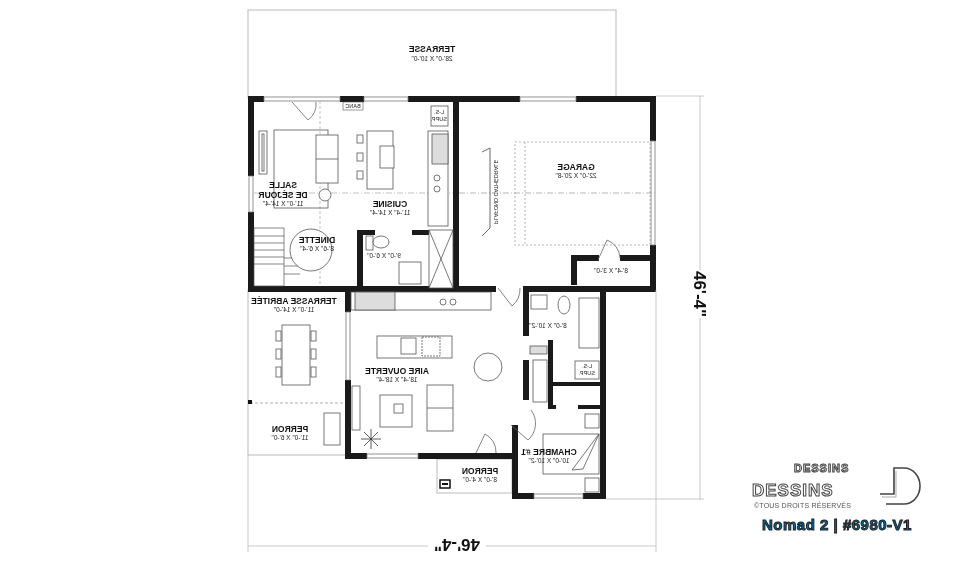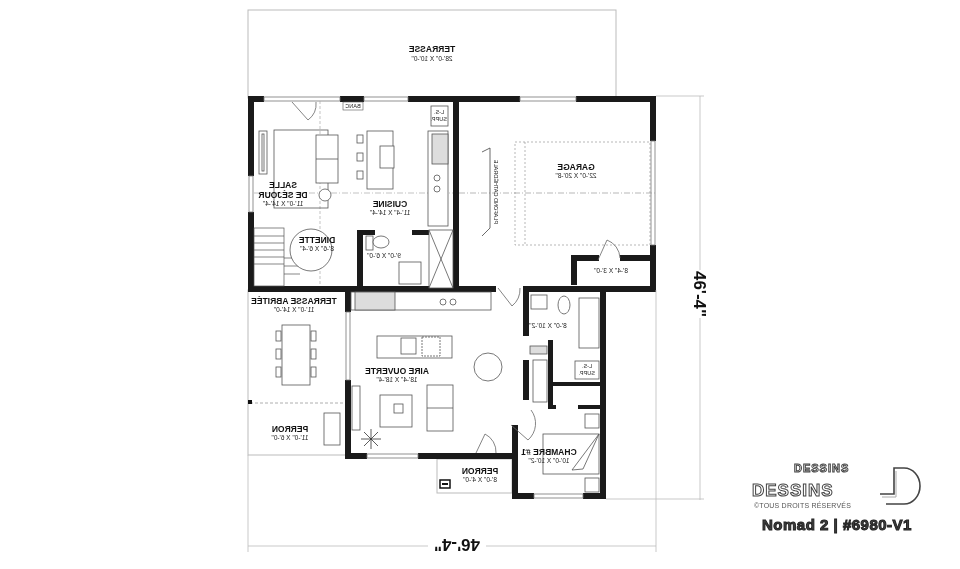--- a/index.html
+++ b/index.html
@@ -6,21 +6,21 @@
   body { width:960px; height:569px; overflow:hidden; position:relative; font-family:"Liberation Sans", sans-serif; }
   #plan { position:absolute; left:0; top:0; width:960px; height:569px; }
   .room-name { font-family:"Liberation Sans", sans-serif; font-weight:bold; font-size:8.5px; fill:#111; }
   .room-dim { font-family:"Liberation Sans", sans-serif; font-size:6.5px; fill:#222; }
   .dim-big { font-family:"Liberation Sans", sans-serif; font-weight:bold; font-size:17px; fill:#111; }
   .tiny { font-family:"Liberation Sans", sans-serif; font-size:5.5px; fill:#222; }
   .brand { position:absolute; left:752px; top:462px; width:200px; }
   .brand-line1 { position:absolute; left:42px; top:0px; font-family:"Liberation Sans", sans-serif; font-size:11px; letter-spacing:1px; color:#fff; -webkit-text-stroke:1px #444; font-weight:bold; }
   .brand-line2 { position:absolute; left:0px; top:19px; font-family:"Liberation Sans", sans-serif; font-size:17px; letter-spacing:1px; color:#fff; -webkit-text-stroke:1px #444; font-weight:bold; }
   .brand-rights { position:absolute; left:2px; top:40px; font-family:"Liberation Sans", sans-serif; font-size:7px; color:#555; letter-spacing:0.2px; }
-  .brand-model { position:absolute; left:10px; top:54px; font-family:"Liberation Sans", sans-serif; font-size:15px; font-weight:bold; color:#404040; -webkit-text-stroke:1px #222; letter-spacing:0.5px; }
+  .brand-model { position:absolute; left:10px; top:54px; font-family:"Liberation Sans", sans-serif; font-size:15px; font-weight:bold; color:#0369a1; -webkit-text-stroke:1px #222; letter-spacing:0.5px; }
   .brand-logo { position:absolute; left:124px; top:2px; }
 </style>
 </head>
 <body>
 
 <svg id="plan" viewBox="0 0 960 569" xmlns="http://www.w3.org/2000/svg">
 
   <rect x="248" y="10" width="368" height="88" fill="none" stroke="#bbb" stroke-width="1"></rect>
 
   <rect x="248" y="290" width="100" height="165" fill="none" stroke="#bbb" stroke-width="1"></rect>

